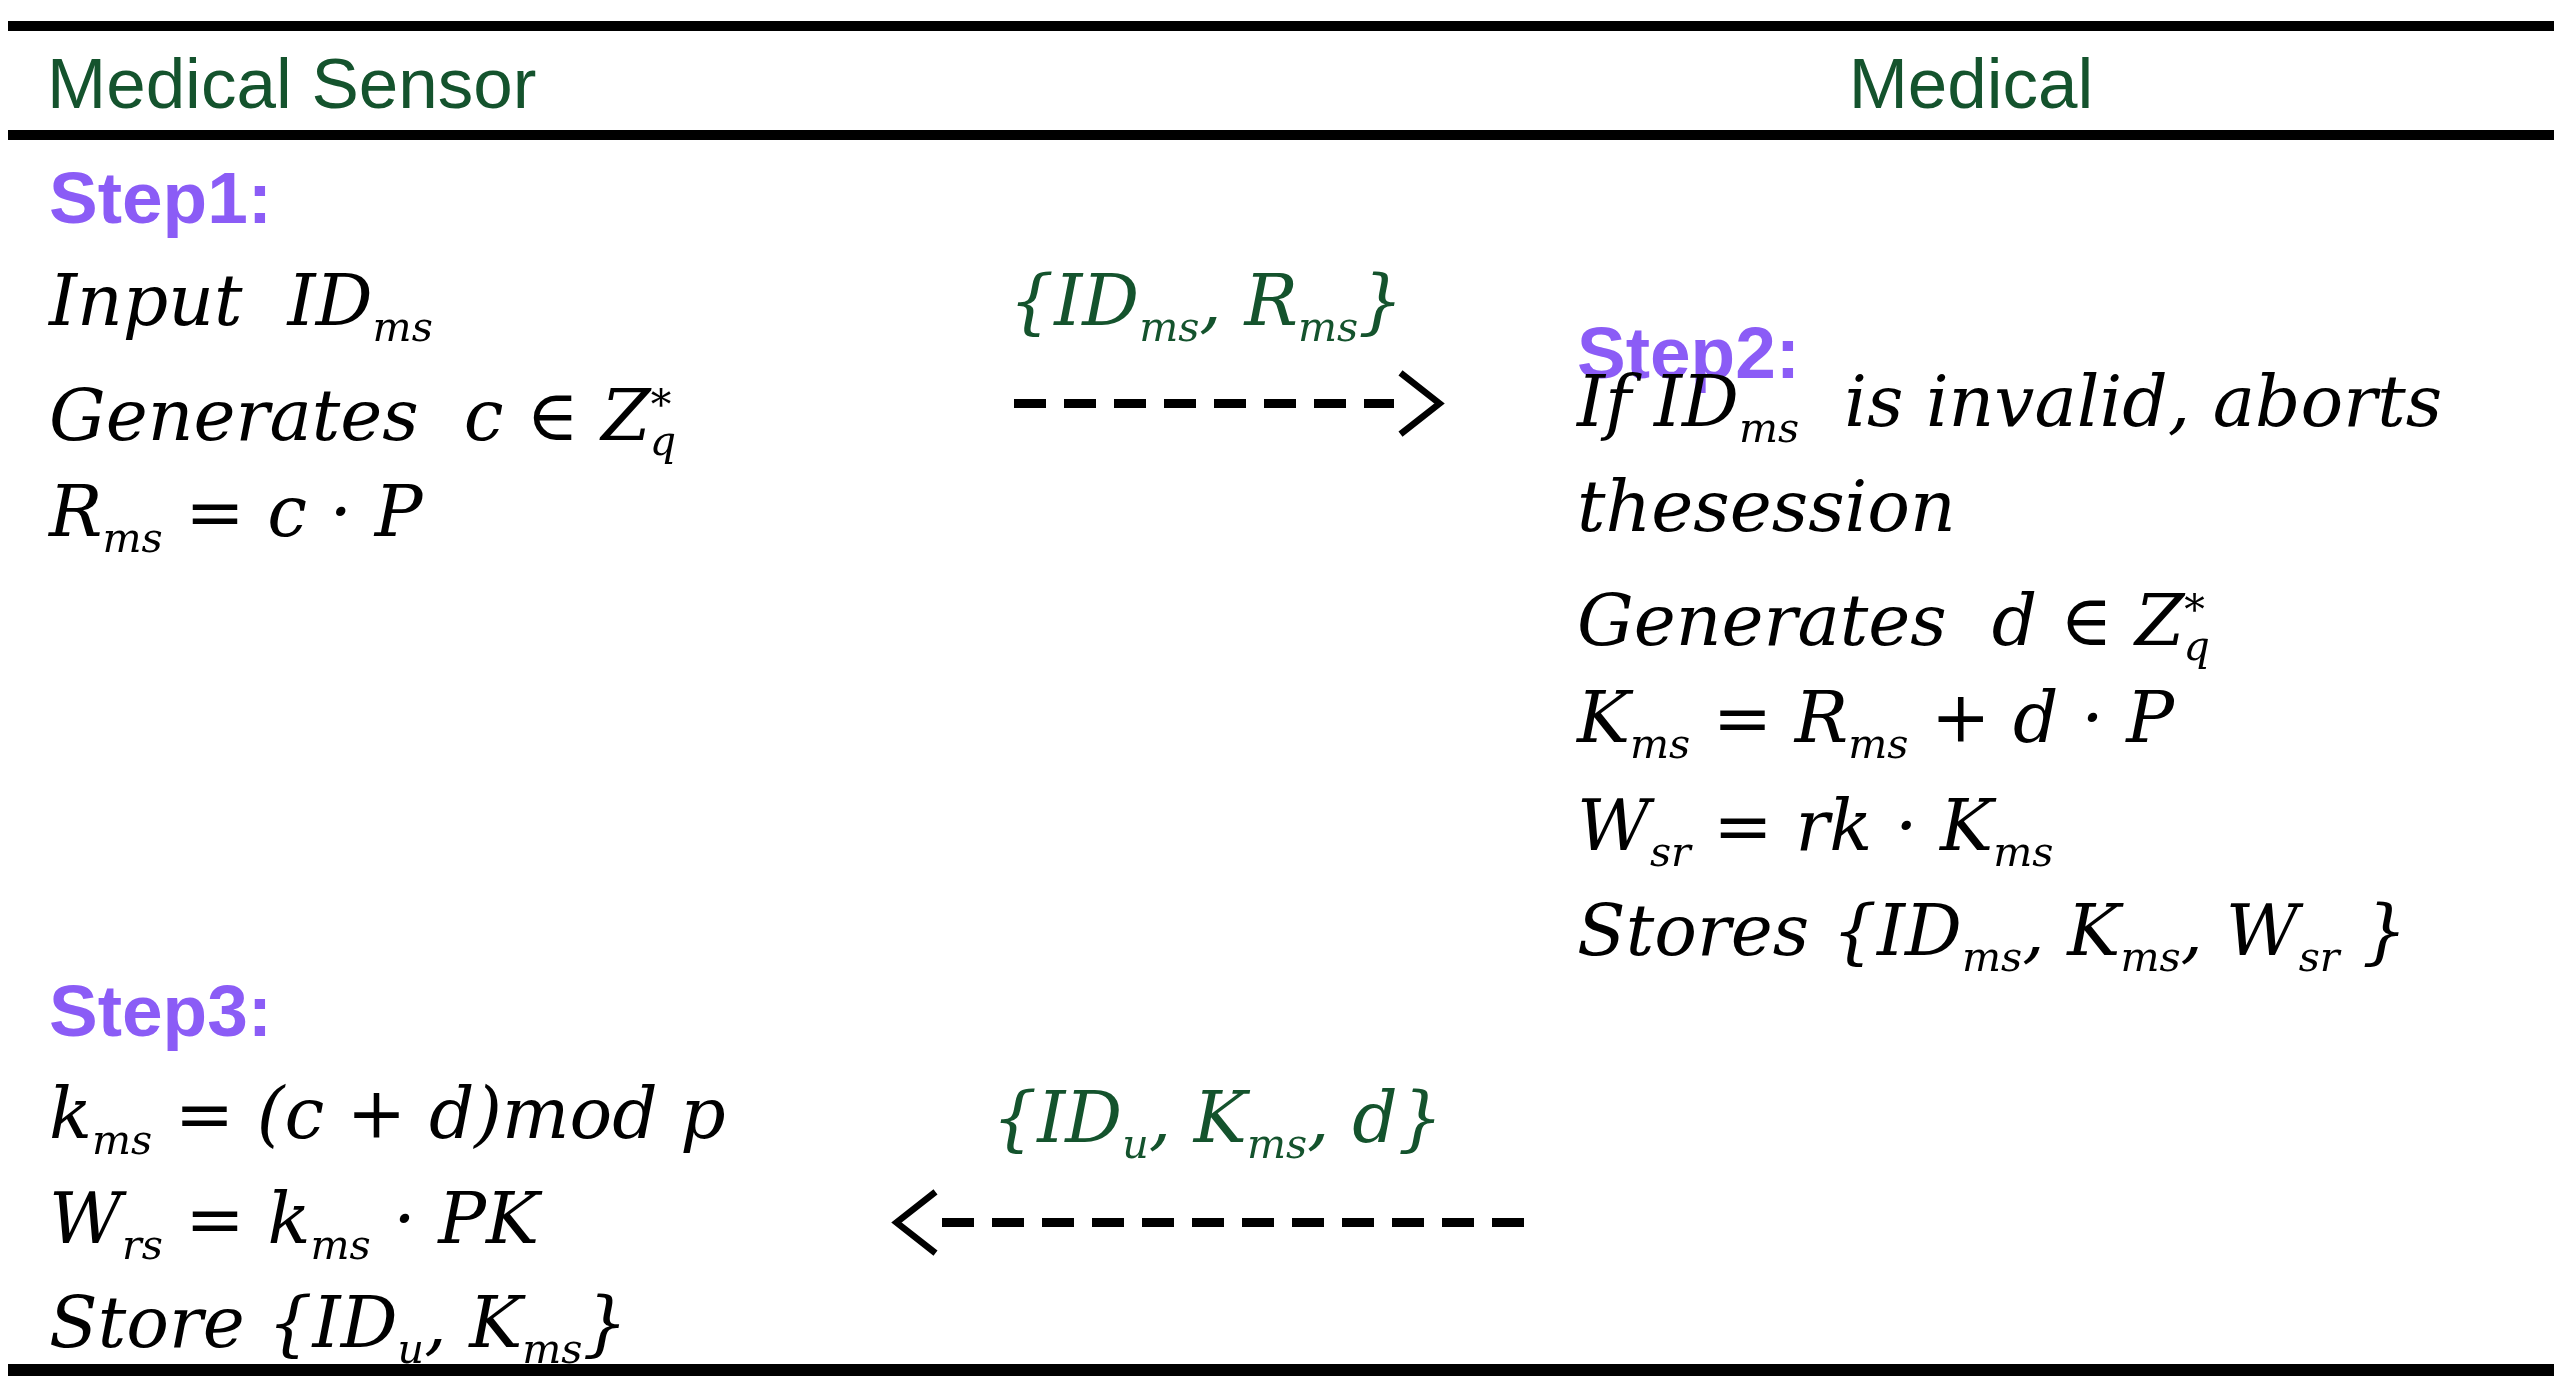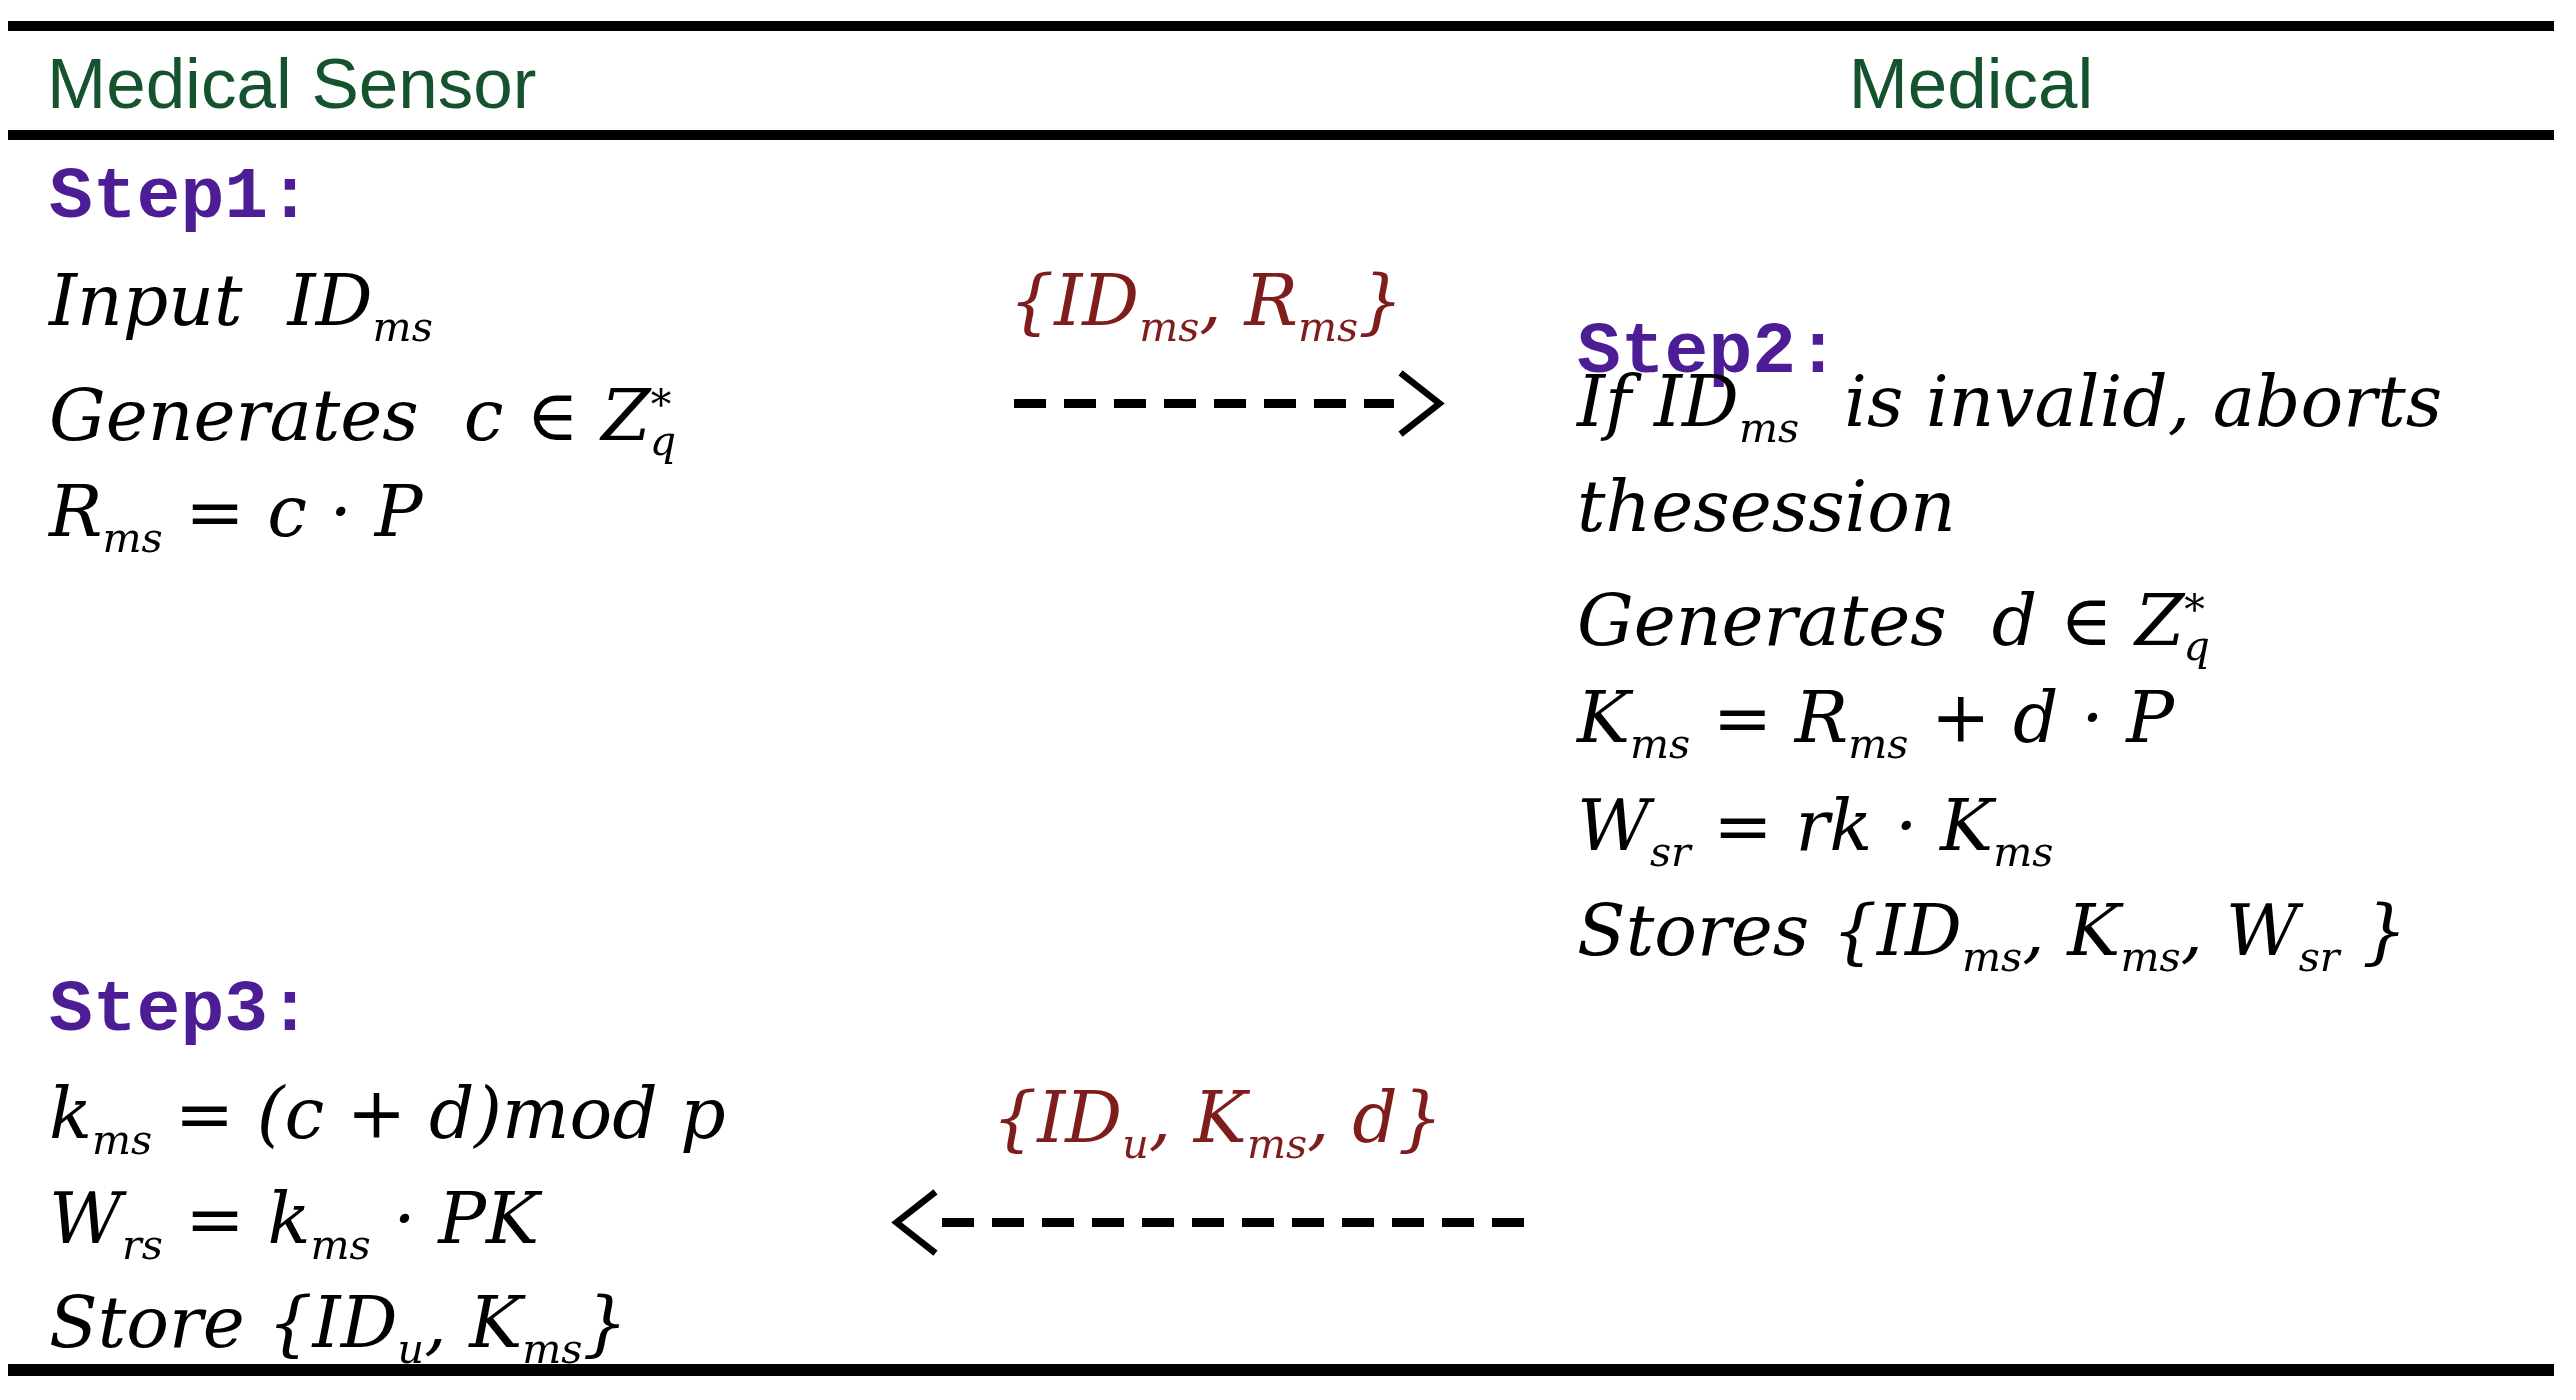--- a/index.html
+++ b/index.html
@@ -11,36 +11,36 @@
     color:#000;
   }
   .rule{position:absolute;left:7.5px;width:2546px;background:#000;}
   .party{
     position:absolute;
     font-family:"Liberation Sans",sans-serif;
     font-size:71px;line-height:90px;color:#14532d;white-space:pre;
   }
   .step{
     position:absolute;
-    font-family:Liberation Mono, monospace;font-weight:700;
-    font-size:73px;line-height:93px;color:#4c1d95;white-space:pre;
+    font-family:Liberation Sans, sans-serif;font-weight:700;
+    font-size:73px;line-height:93px;color:#8b5cf6;white-space:pre;
   }
   .line{
     position:absolute;
     font-family:"DejaVu Serif",serif;font-style:italic;
     font-size:71px;line-height:93px;color:#000;white-space:pre;
   }
   .line sub,.payload sub{font-size:.58em;vertical-align:-0.38em;font-style:italic;}
   .line sup,.payload sup{font-size:.58em;vertical-align:.5em;}
   
   .line sup + sub,.payload sup + sub{margin-left:-0.52em;}
   .payload{
     position:absolute;
     font-family:"DejaVu Serif",serif;font-style:italic;
-    font-size:71px;line-height:93px;color:#7f1d1d;white-space:pre;
+    font-size:71px;line-height:93px;color:#14532d;white-space:pre;
   }
   .arrow{
     position:absolute;display:flex;align-items:center;height:75px;
   }
   .dashes{
     flex:1;height:9.3px;
     background:repeating-linear-gradient(90deg,#000 0 32px,transparent 32px 50px);
   }
   .chev{flex:0 0 auto;display:block;}
 </style>

